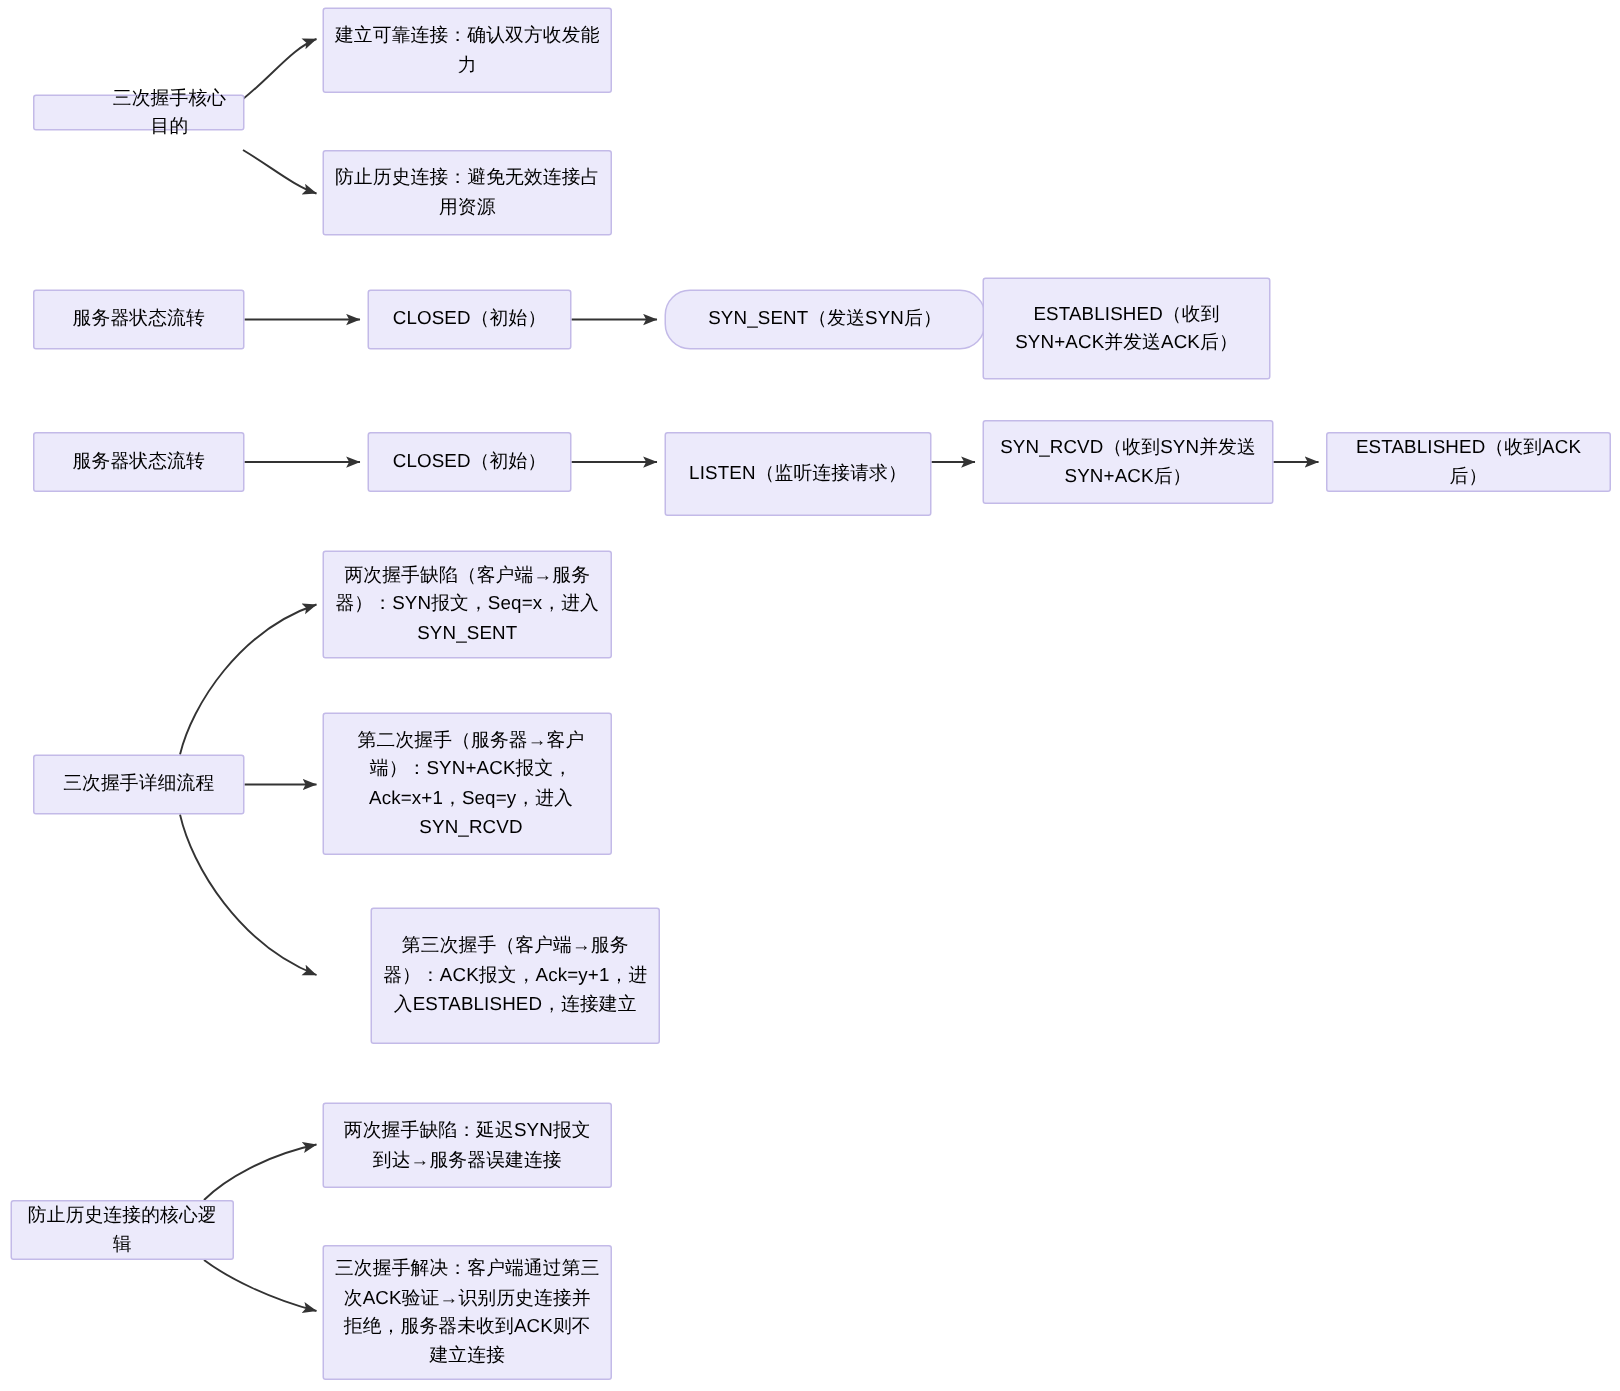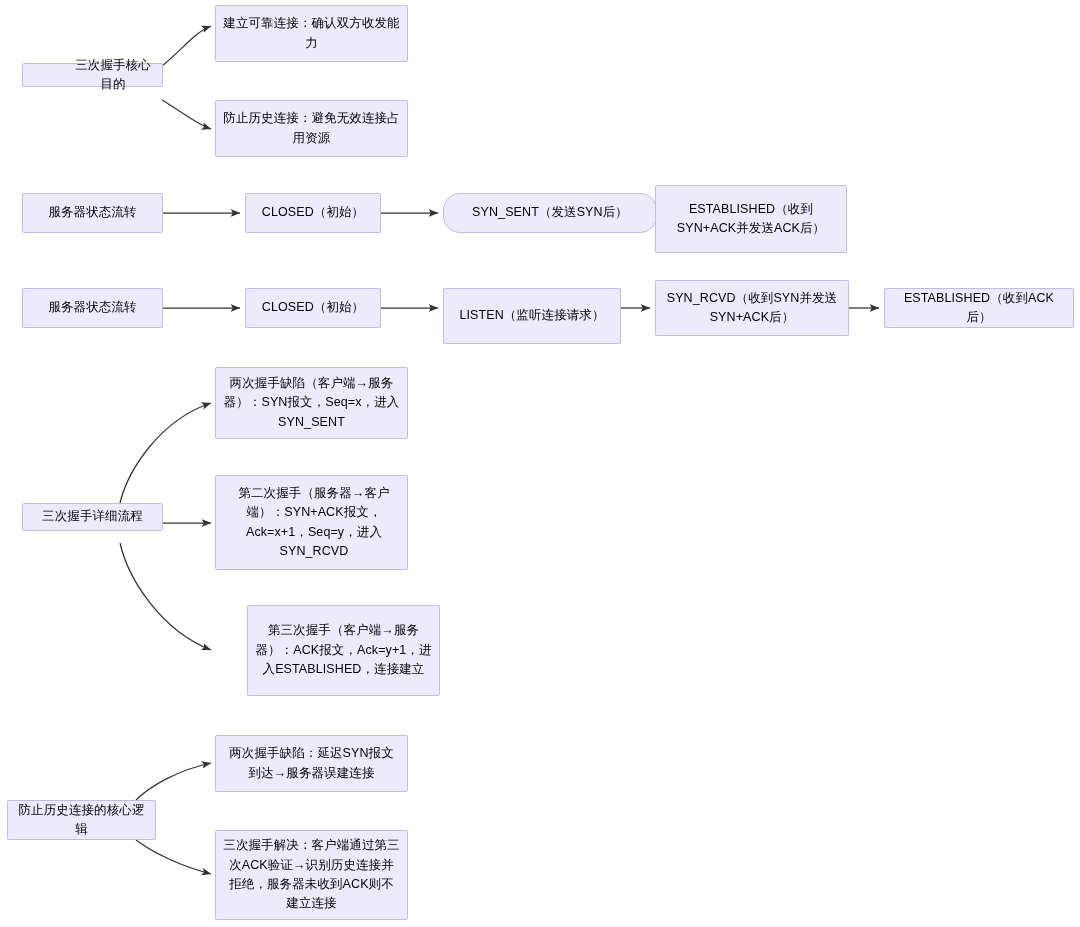--- a/index.html
+++ b/index.html
@@ -117,21 +117,21 @@
   <div class="node" style="left:443px; top:288px; width:178px; height:56px;">
     <span>LISTEN（监听连接请求）</span>
   </div>
   <div class="node" style="left:655px; top:280px; width:194px; height:56px;">
     <span>SYN_RCVD（收到SYN并发送SYN+ACK后）</span>
   </div>
   <div class="node" style="left:884px; top:288px; width:190px; height:40px;">
     <span>ESTABLISHED（收到ACK后）</span>
   </div>
 
-  <div class="node" style="left:22px; top:503px; width:141px; height:28px;">
+  <div class="node" style="left:22px; top:503px; width:141px; height:40px;">
     <span>三次握手详细流程</span>
   </div>
   <div class="node" style="left:215px; top:367px; width:193px; height:72px;">
     <span>两次握手缺陷（客户端→服务器）：SYN报文，Seq=x，进入SYN_SENT</span>
   </div>
   <div class="node" style="left:215px; top:475px; width:193px; height:95px;padding-left:12px;">
     <span>第二次握手（服务器→客户端）：SYN+ACK报文，Ack=x+1，Seq=y，进入SYN_RCVD</span>
   </div>
   <div class="node" style="left:215px; top:605px; width:193px; height:91px;margin-left:32px;">
     <span>第三次握手（客户端→服务器）：ACK报文，Ack=y+1，进入ESTABLISHED，连接建立</span>

